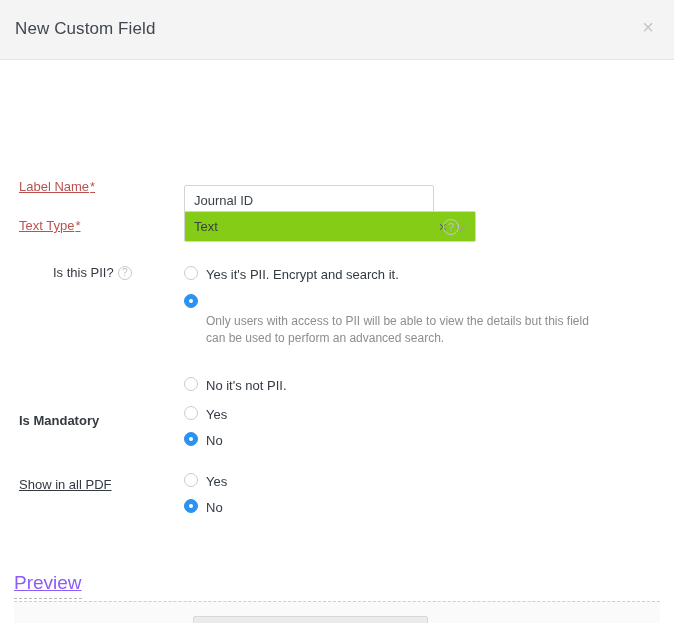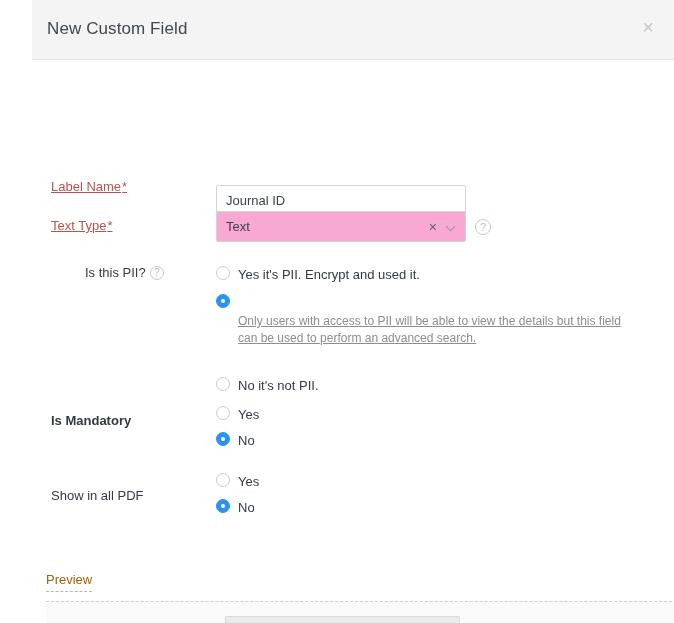--- a/index.html
+++ b/index.html
@@ -10,21 +10,20 @@
     font-family: "Liberation Sans", sans-serif;
     -webkit-font-smoothing: antialiased;
   }
 
   .dialog {
     position: relative;
     width: 674px;
     height: 623px;
     background: #ffffff;
     overflow: hidden;
-    padding-left: 32px;
   }
 
   
   .dialog-header {
     position: relative;
     height: 60px;
     background: #f4f4f4;
     border-bottom: 1px solid #e4e4e4;
   }
   .dialog-title {
@@ -111,25 +110,25 @@
     font-family: "Liberation Sans", sans-serif;
     font-size: 13px;
     color: #3b4349;
     padding: 0 9px;
     outline: none;
   }
 
   .select-box {
     position: absolute;
     left: 184px;
-    width: 250px;
+    width: 292px;
     height: 31px;
     border: 1px solid #d4d4d4;
     border-radius: 2px;
-    background: #f9a8d4;
+    background: #84cc16;
     cursor: pointer;
   }
   .select-value {
     position: absolute;
     left: 9px;
     top: 7px;
     font-size: 13px;
     color: #3b4349;
   }
   .select-clear {
@@ -195,38 +194,38 @@
     color: #333a41;
     cursor: pointer;
   }
   .radio-hint {
     position: absolute;
     left: 206px;
     font-size: 12px;
     color: #8d8d8d;
     line-height: 17px;
     width: 400px;
-    text-decoration: underline;
   }
 
   
   .preview-wrap {
     position: absolute;
     left: 0;
     top: 505px;
     width: 674px;
   }
   .preview-title {
     position: absolute;
     left: 14px;
     top: 7px;
-    font-size: 13px;
-    color: #a16207;
+    font-size: 19px;
+    color: #8b5cf6;
     padding-bottom: 4px;
     border-bottom: 1px dashed #b5b5b5;
+    text-decoration: underline;
   }
   .preview-panel {
     position: absolute;
     left: 14px;
     top: 36px;
     width: 646px;
     height: 68px;
     background: #fafafa;
     border-top: 1px dashed #cfcfcf;
     border-bottom: 1px dashed #cfcfcf;
@@ -273,21 +272,21 @@
       <span class="help-icon standalone" style="left:443px; top:8px;">?</span>
     </div>
 
     <div class="form-row" style="top:205px;">
       <div class="row-label" style="top:0;margin-left:34px;">
         <span>Is this PII?</span><span class="help-icon">?</span>
       </div>
 
       <div class="radio-item" style="top:0;">
         <span class="radio-circle"></span>
-        <span class="radio-label">Yes it's PII. Encrypt and used it.</span>
+        <span class="radio-label">Yes it's PII. Encrypt and search it.</span>
       </div>
 
       <div class="radio-item" style="top:28px;">
         <span class="radio-circle checked"></span>
       </div>
       <div class="radio-hint" style="top:48px;">Only users with access to PII will be able to view the details but this field can be used to perform an advanced search.</div>
 
       <div class="radio-item" style="top:91px;margin-top:20px;">
         <span class="radio-circle"></span>
         <span class="radio-label">No it's not PII.</span>
@@ -302,21 +301,21 @@
         <span class="radio-label">Yes</span>
       </div>
 
       <div class="radio-item" style="top:26px;">
         <span class="radio-circle checked"></span>
         <span class="radio-label">No</span>
       </div>
     </div>
 
     <div class="form-row" style="top:412px;">
-      <div class="row-label" style="top:16px;">Show in all PDF</div>
+      <div class="row-label" style="top:5px;text-decoration:underline;">Show in all PDF</div>
 
       <div class="radio-item" style="top:0;">
         <span class="radio-circle"></span>
         <span class="radio-label">Yes</span>
       </div>
 
       <div class="radio-item" style="top:26px;">
         <span class="radio-circle checked"></span>
         <span class="radio-label">No</span>
       </div>

